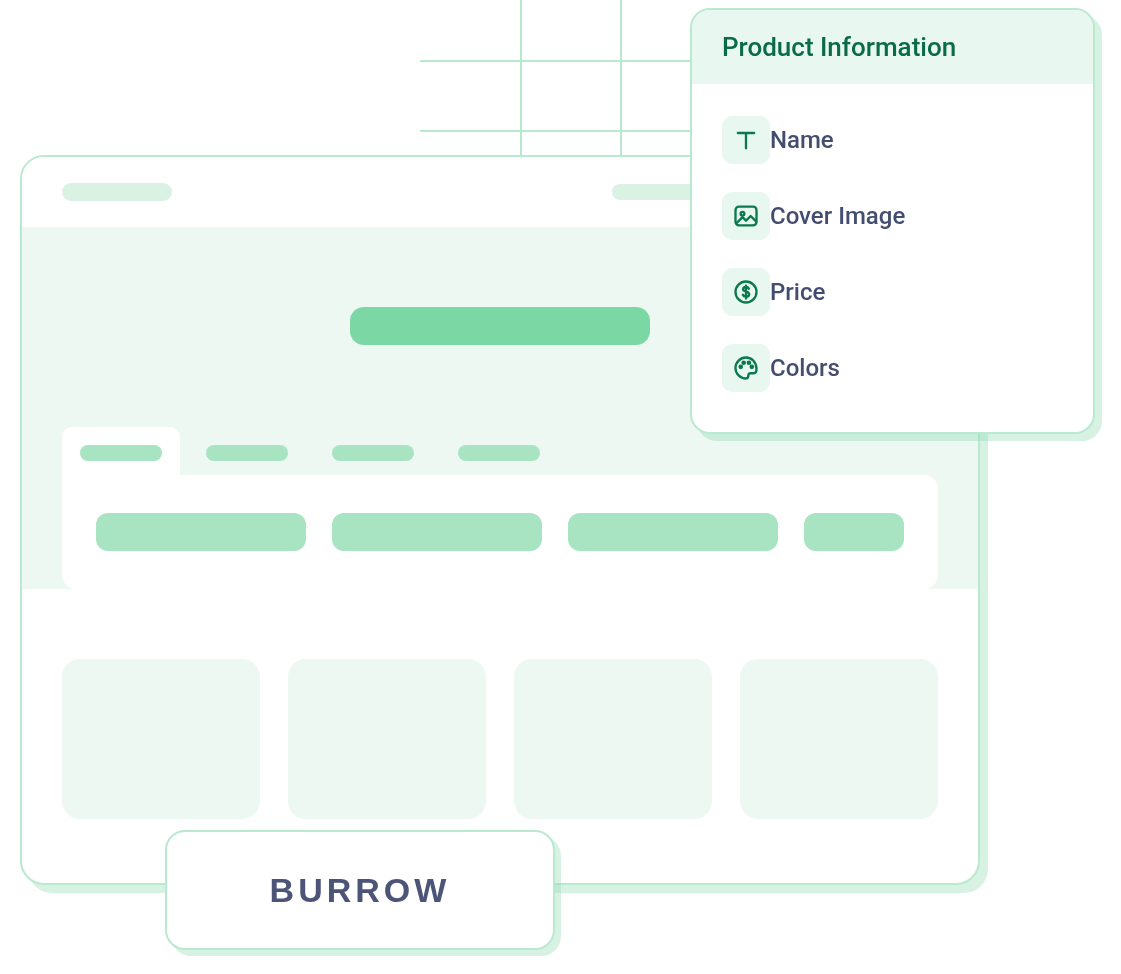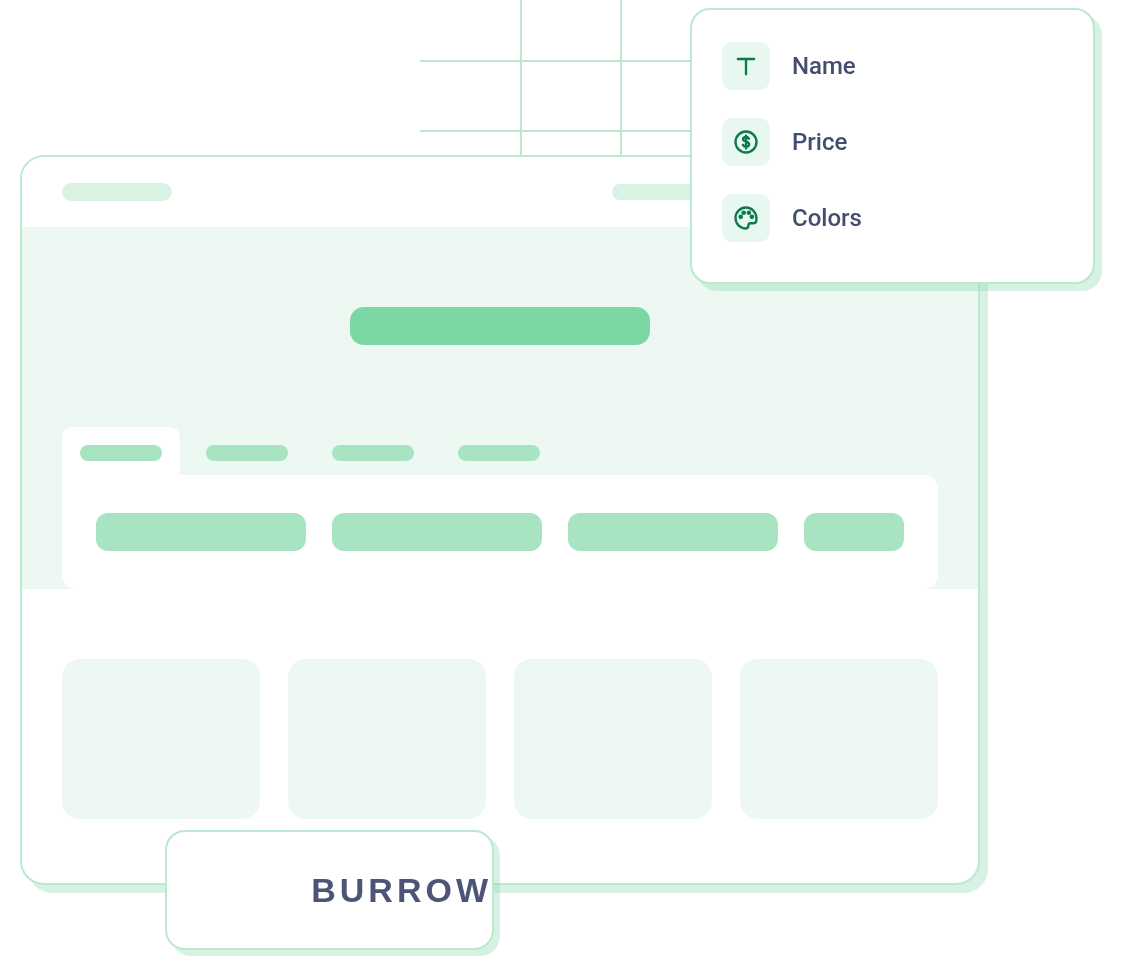--- a/index.html
+++ b/index.html
@@ -140,29 +140,29 @@
       height: 160px;
       background: #ecf8f1;
       border-radius: 18px;
     }
     
     
     .brand-badge {
       position: absolute;
       left: 165px;
       top: 830px;
-      width: 329px;
+      width: 390px;
       height: 120px;
       background: #ffffff;
       border: 2px solid #b9e9cf;
       border-radius: 20px;
       box-shadow: 6px 6px 0 0 rgba(140, 215, 175, 0.35);
       display: flex;
       align-items: center;
-      justify-content: flex-end;
+      justify-content: center;
     }
     .brand-badge span {
       font-size: 34px;
       font-weight: 700;
       letter-spacing: 4px;
       color: #4c5578;
       font-family: Arial, sans-serif;
     }
     
     
@@ -183,21 +183,20 @@
       font-size: 26px;
       font-weight: 500;
       color: #0a6b47;
     }
     .info-panel-body {
       padding: 18px 26px 26px 26px;
     }
     .info-row {
       display: flex;
       align-items: center;
-      gap: 22px;
       padding: 14px 4px;
     }
     .info-icon-box {
       width: 48px;
       height: 48px;
       background: #e8f7ef;
       border-radius: 10px;
       display: flex;
       align-items: center;
       justify-content: center;
@@ -271,31 +270,42 @@
     <div class="card"></div>
     <div class="card"></div>
   </div>
 </div>
 
 <div class="brand-badge">
   <span>BURROW</span>
 </div>
 
 <div class="info-panel">
+  <div class="info-panel-header">Product Information</div>
   <div class="info-panel-body">
 
     <div class="info-row">
       <div class="info-icon-box">
         <svg viewBox="0 0 24 24">
             <path d="M5 6h14 M12 6v13"></path>
           </svg>
       </div>
       <div class="info-label">Name</div>
     </div>
 
+    <div class="info-row">
+      <div class="info-icon-box">
+        <svg viewBox="0 0 24 24">
+            <rect x="3" y="4" width="18" height="16" rx="3"></rect>
+            <circle cx="9" cy="10" r="1.6"></circle>
+            <path d="M4 18l5-5 3 3 4-4 4 4"></path>
+          </svg>
+      </div>
+      <div class="info-label">Cover Image</div>
+    </div>
 
     <div class="info-row">
       <div class="info-icon-box">
         <svg viewBox="0 0 24 24">
             <circle cx="12" cy="12" r="9"></circle>
             <path d="M14.5 9.2c-.4-.9-1.3-1.5-2.5-1.5-1.5 0-2.5.9-2.5 2 0 1.2 1 1.6 2.5 2 1.6.4 2.7.9 2.7 2.2 0 1.2-1.1 2.1-2.7 2.1-1.3 0-2.3-.6-2.7-1.6 M12 6.5v11"></path>
           </svg>
       </div>
       <div class="info-label">Price</div>
     </div>

